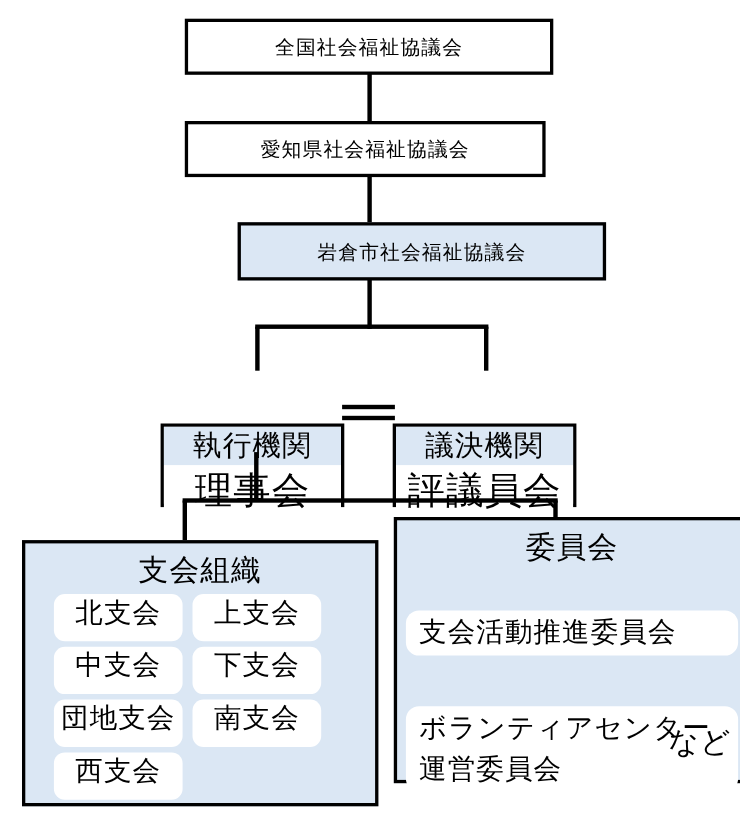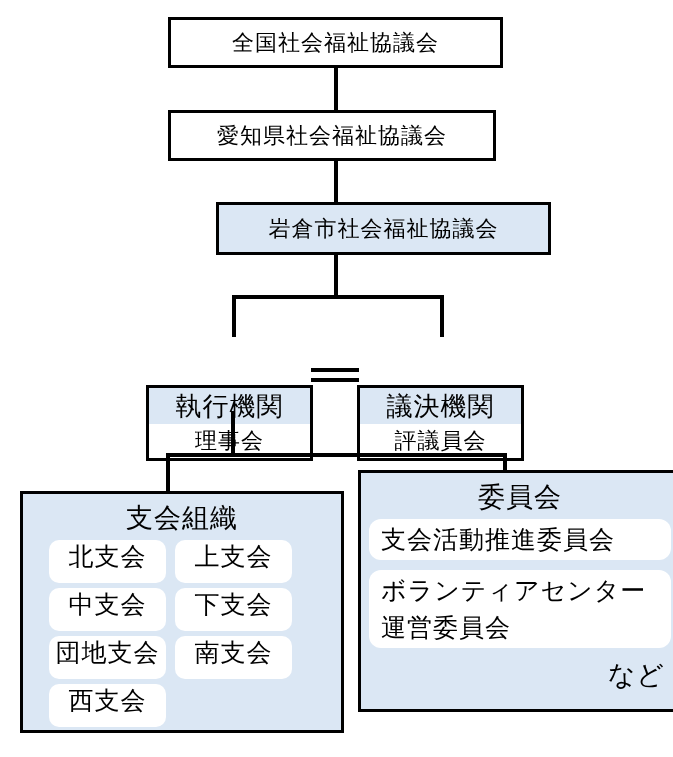--- a/index.html
+++ b/index.html
@@ -5,49 +5,49 @@
   :root { --blue:#dbe7f4; --line:#000000; --white:#ffffff; }
   html,body { margin:0; padding:0; background:#ffffff; }
   body { font-family:"Liberation Sans","DejaVu Sans",sans-serif; color:#000; }
   .canvas { position:relative; width:673px; height:757px; background:#fff; overflow:hidden; }
 
   .line { position:absolute; background:var(--line); }
 
   .node {
     position:absolute; box-sizing:border-box; border:3px solid var(--line);
     background:var(--white); display:flex; align-items:center; justify-content:center;
-    font-size:22px; letter-spacing:1px; white-space:nowrap;
+    font-size:18px; letter-spacing:1px; white-space:nowrap;
   }
   .node.hl { background:var(--blue); }
 
   .organ {
     position:absolute; box-sizing:border-box; border:3px solid var(--line);
     width:167px; height:76px; display:flex; flex-direction:column; background:var(--white);margin-top:48px;
   }
   .organ .hd { height:36px; background:var(--blue); display:flex; align-items:center; justify-content:center; font-size:26px; letter-spacing:1px; }
-  .organ .bd { flex:1; background:var(--white); display:flex; align-items:center; justify-content:center; font-size:22px; letter-spacing:1px;font-family:Liberation Mono, monospace; }
+  .organ .bd { flex:1; background:var(--white); display:flex; align-items:center; justify-content:center; font-size:34px; letter-spacing:1px;font-family:Liberation Mono, monospace; }
 
   .group {
     position:absolute; box-sizing:border-box; border:3px solid var(--line);
     background:var(--blue); height:242px;
   }
   .group .title { text-align:center; font-size:27px; letter-spacing:1px; margin-top:8px; height:33px; line-height:33px; }
 
   .pills-grid { display:flex; flex-wrap:wrap; column-gap:9px; row-gap:5px; padding:5px 0 0 26px; }
   .pill {
     background:var(--white); border-radius:10px; display:flex; align-items:flex-start; justify-content:center;
     font-size:25px; letter-spacing:1px;
   }
   .pill.small { width:117px; height:43px; }
 
   .pills-col { padding:5px 8px 0 8px; display:flex; flex-direction:column; row-gap:10px; }
   .pill.wide {
     width:100%; box-sizing:border-box; border-radius:12px;
     justify-content:flex-start; text-align:left; padding:2px 12px; min-height:41px;
-    line-height:37px; font-size:25px;
+    line-height:37px; font-size:25px;margin-top:36px;
   }
   .etc { position:absolute; right:14px; bottom:16px; font-size:27px; letter-spacing:1px; }
 </style>
 </head>
 <body>
 
 <div class="canvas">
 
   <div class="node" style="left:168px; top:17px; width:335px; height:51px;">
     <span>全国社会福祉協議会</span>

